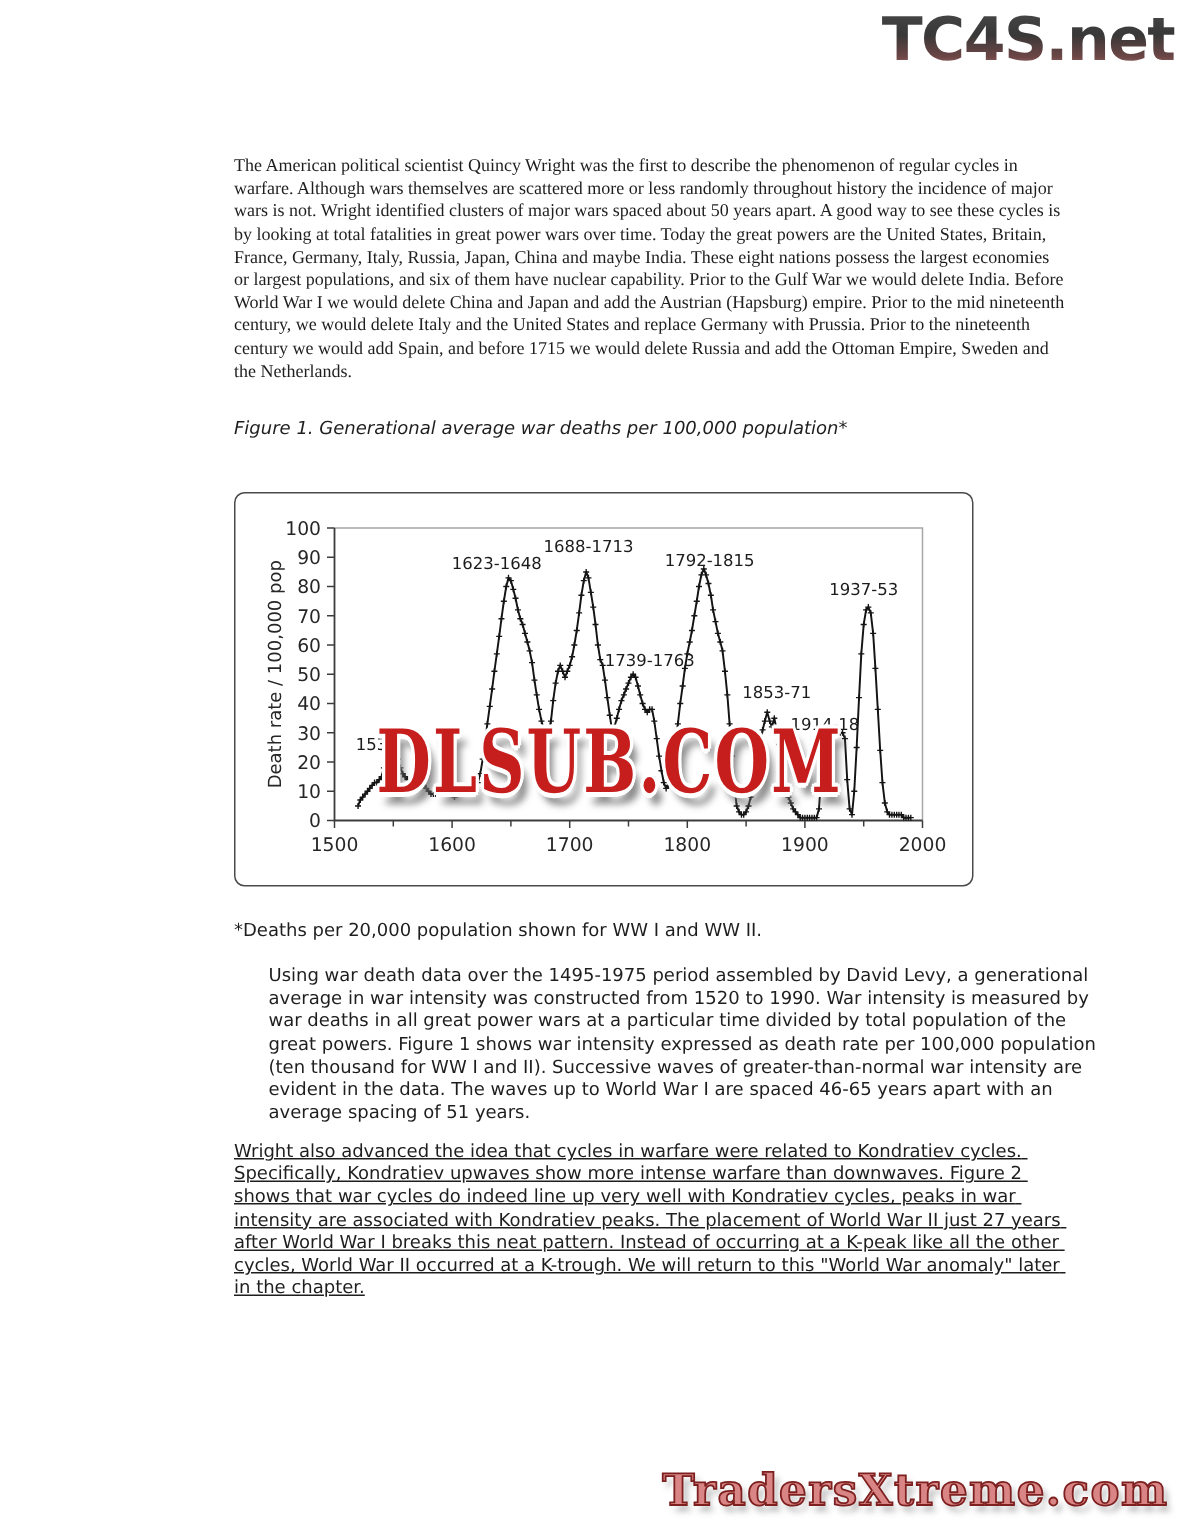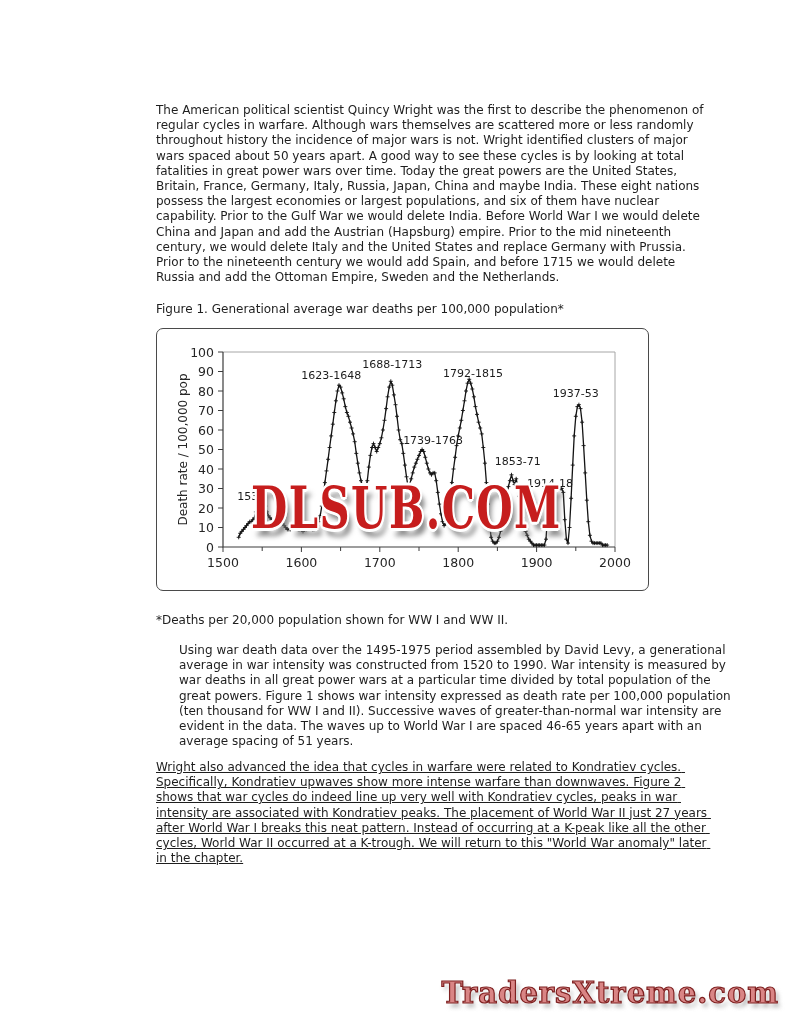--- a/index.html
+++ b/index.html
@@ -11,22 +11,22 @@
              letter-spacing:-1px;color:#3d3d3d;}
   @supports ((-webkit-background-clip:text)){
     .site-logo{background:linear-gradient(180deg,#4a4a4a 0%,#383838 42%,#6e4646 74%,#b28989 97%);
                -webkit-background-clip:text;background-clip:text;color:transparent;}
   }
 
   
   .tblock{position:absolute;left:156px;width:556px;font-size:12px;line-height:15.2px;
           white-space:pre-wrap;}
   .title{top:64px;}
-  .p1{top:103px;}
-  .cap1{top:302px;}
+  .p1{top:103px;font-family:Liberation Serif, serif;}
+  .cap1{top:278px;font-style:italic;}
   .footnote{top:613px;}
   .p2{top:643px;margin-left:23px;}
   .p3{top:760px;text-decoration:underline;}
   .cap2{top:877px;}
 
   
   .figure{position:absolute;left:156px;top:328px;width:491px;height:261px;
           border:1px solid #4a4a4a;border-radius:7px;background:#fff;}
   .figure svg{display:block;width:491px;height:261px;}
   svg text{font-family:"DejaVu Sans","Liberation Sans",sans-serif;}
@@ -46,20 +46,21 @@
   .footer-logo{position:absolute;top:976px;right:12px;font-size:29px;font-weight:bold;
                font-family:"DejaVu Serif","Liberation Serif",serif;letter-spacing:1px;
                color:#d98585;-webkit-text-stroke:1.2px #7e2020;
                text-shadow:0 0 2px #fff,0 0 4px #fff,3px 4px 4px rgba(140,140,140,.65);}
 </style>
 </head>
 <body>
 
 <div class="page">
 
+  <div class="site-logo">TC4S.net</div>
 
 
   <div class="tblock p1">The American political scientist Quincy Wright was the first to describe the phenomenon of regular cycles in warfare. Although wars themselves are scattered more or less randomly throughout history the incidence of major wars is not. Wright identified clusters of major wars spaced about 50 years apart. A good way to see these cycles is by looking at total fatalities in great power wars over time. Today the great powers are the United States, Britain, France, Germany, Italy, Russia, Japan, China and maybe India. These eight nations possess the largest economies or largest populations, and six of them have nuclear capability. Prior to the Gulf War we would delete India. Before World War I we would delete China and Japan and add the Austrian (Hapsburg) empire. Prior to the mid nineteenth century, we would delete Italy and the United States and replace Germany with Prussia. Prior to the nineteenth century we would add Spain, and before 1715 we would delete Russia and add the Ottoman Empire, Sweden and the Netherlands.</div>
 
   <div class="tblock cap1">Figure 1. Generational average war deaths per 100,000 population*</div>
 
   <div class="figure">
     <svg viewBox="0 0 491 261">
         <g>
           <path d="M 66 23 H 458 V 218" stroke="#a6a6a6" fill="none" stroke-width="1"></path>

